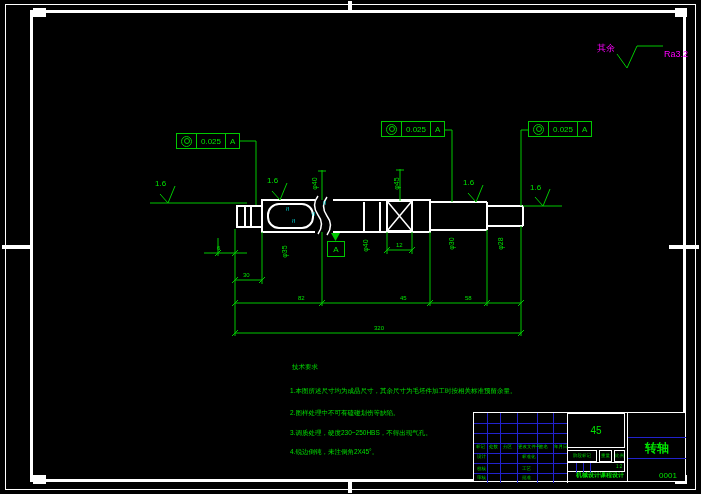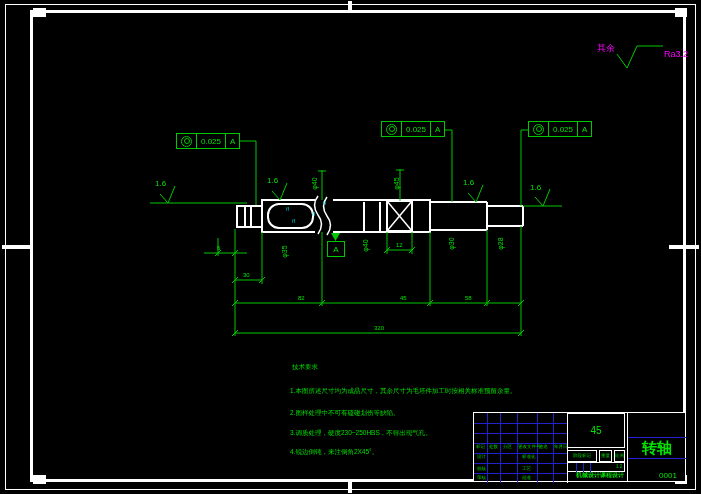--- a/index.html
+++ b/index.html
@@ -211,19 +211,19 @@
     <div class="bline" style="left:15px;top:0;width:1px;height:10px;"></div>
     <div class="bline" style="left:22px;top:0;width:1px;height:10px;"></div>
     <div class="tb-label" style="left:48px;top:2px;">1:2</div>
   </div>
   <div class="txt grn" style="left:576px;top:472px;font-size:6px;font-weight:bold;">机械设计课程设计</div>
 
   <div class="wline" style="left:627px;top:412px;width:1px;height:70px;"></div>
   <div class="bline" style="left:628px;top:437px;width:58px;height:1px;"></div>
   <div class="bline" style="left:628px;top:458px;width:58px;height:1px;"></div>
   <div class="abs" style="left:628px;top:438px;width:58px;height:20px;display:flex;align-items:center;justify-content:center;">
-    <span class="grn" style="font-size:15px;font-weight:bold;">转轴</span>
+    <span class="grn" style="font-size:12px;font-weight:bold;">转轴</span>
   </div>
   <div class="abs" style="left:639px;top:459px;width:58px;height:21px;display:flex;align-items:flex-end;justify-content:center;">
     <span class="grn" style="font-size:8px;">0001</span>
   </div>
 
 </div>
 
 </body></html>

